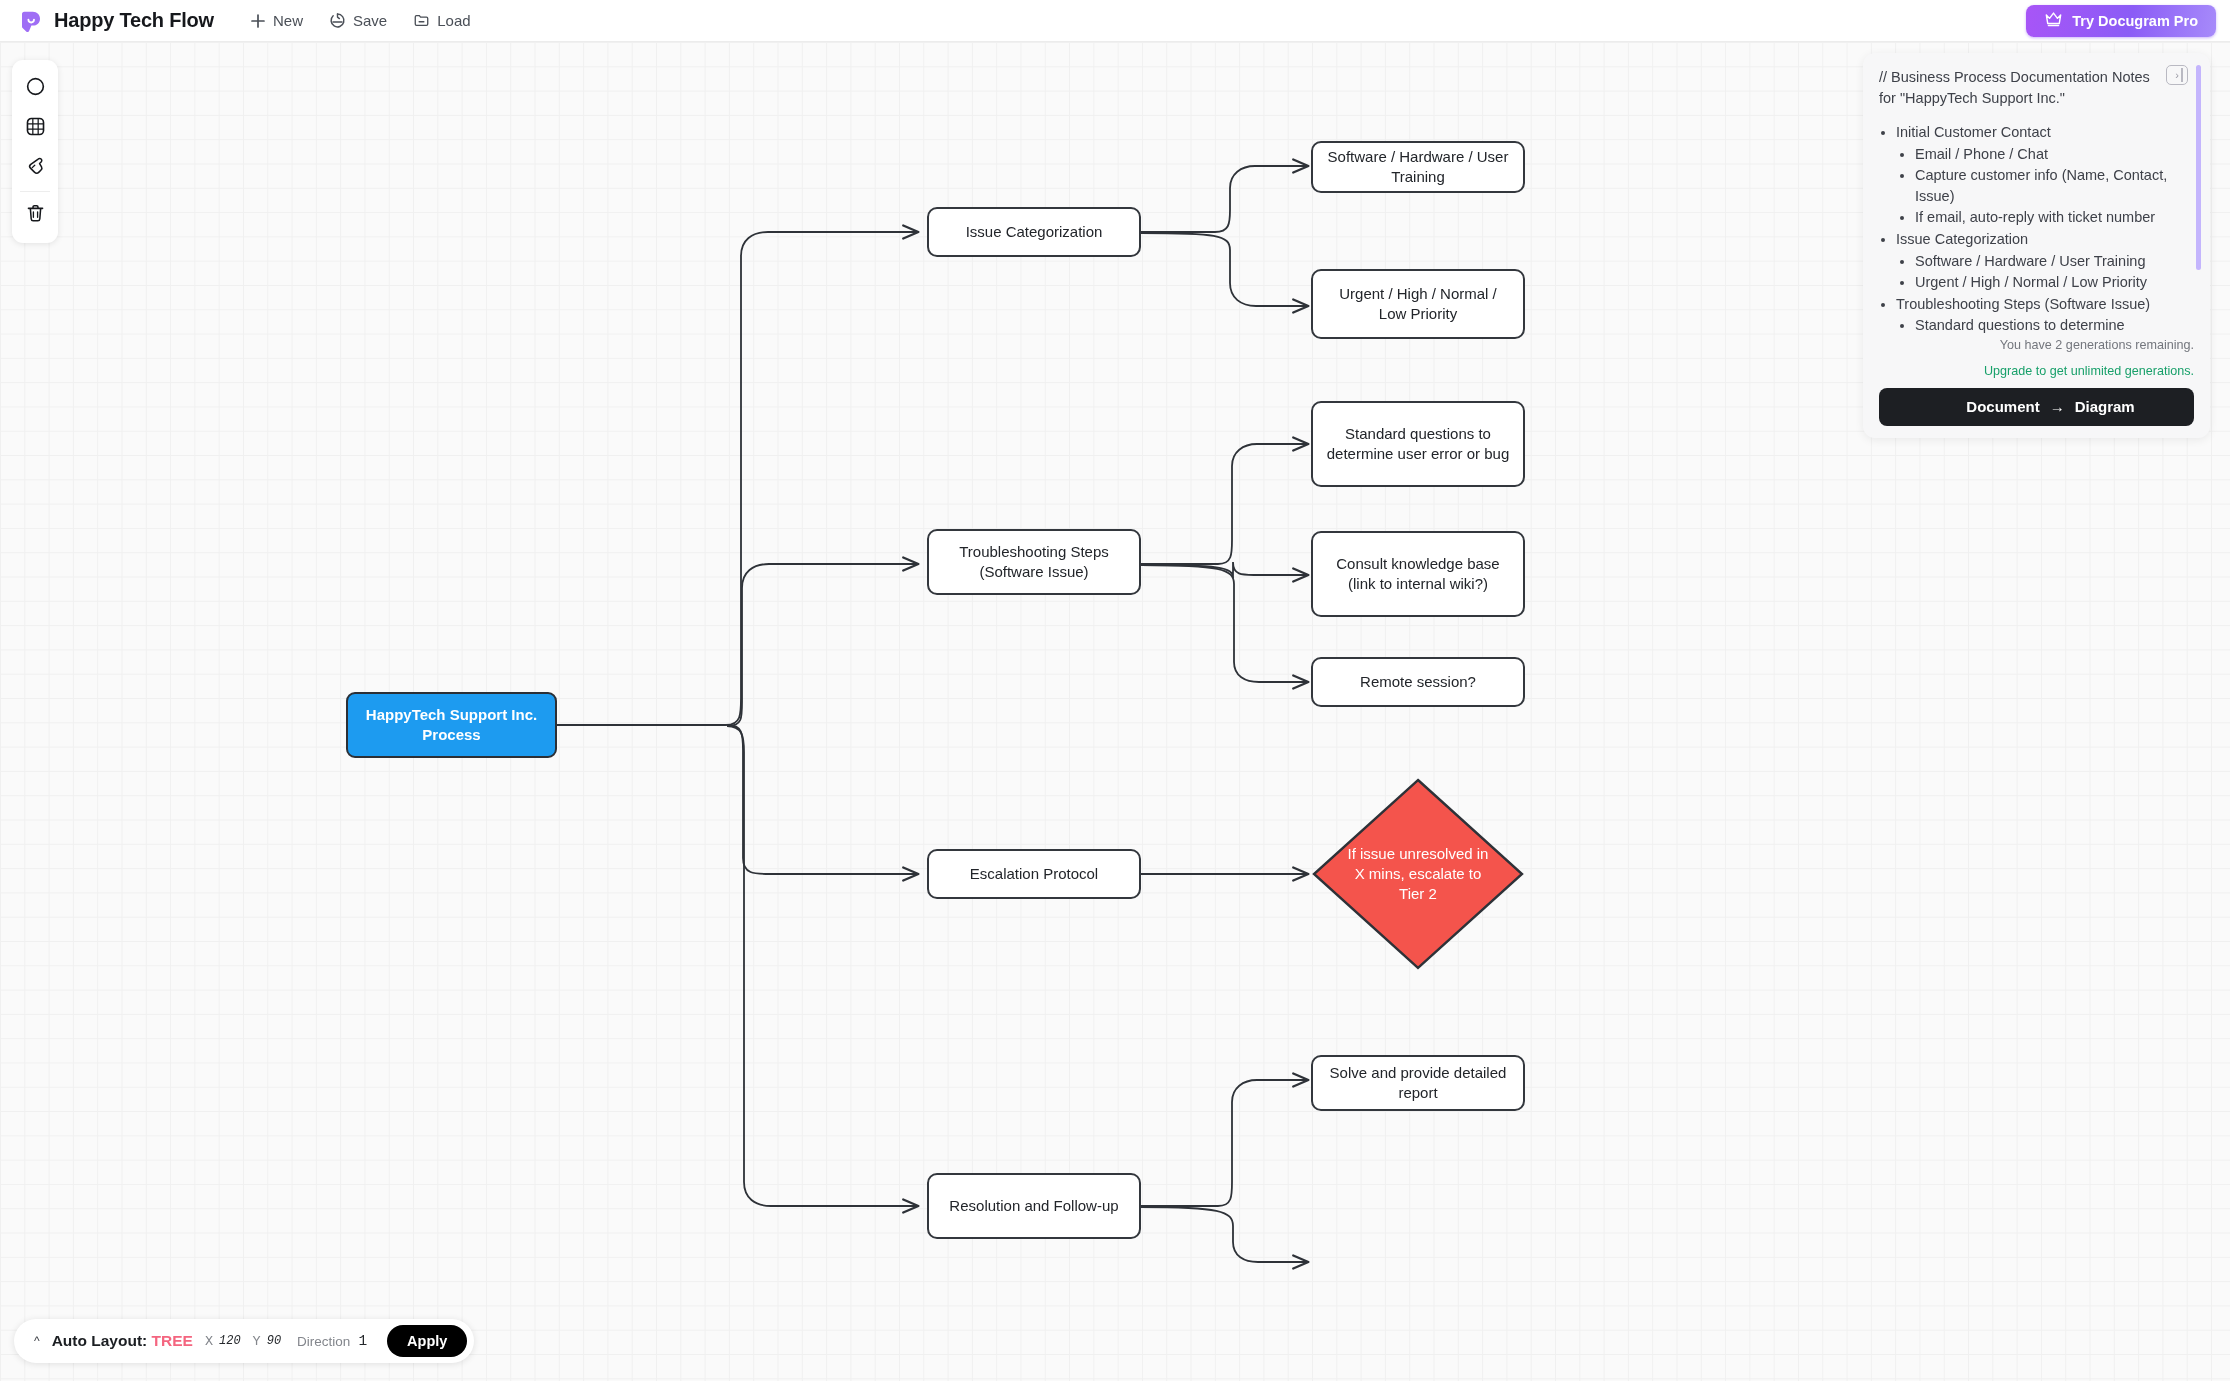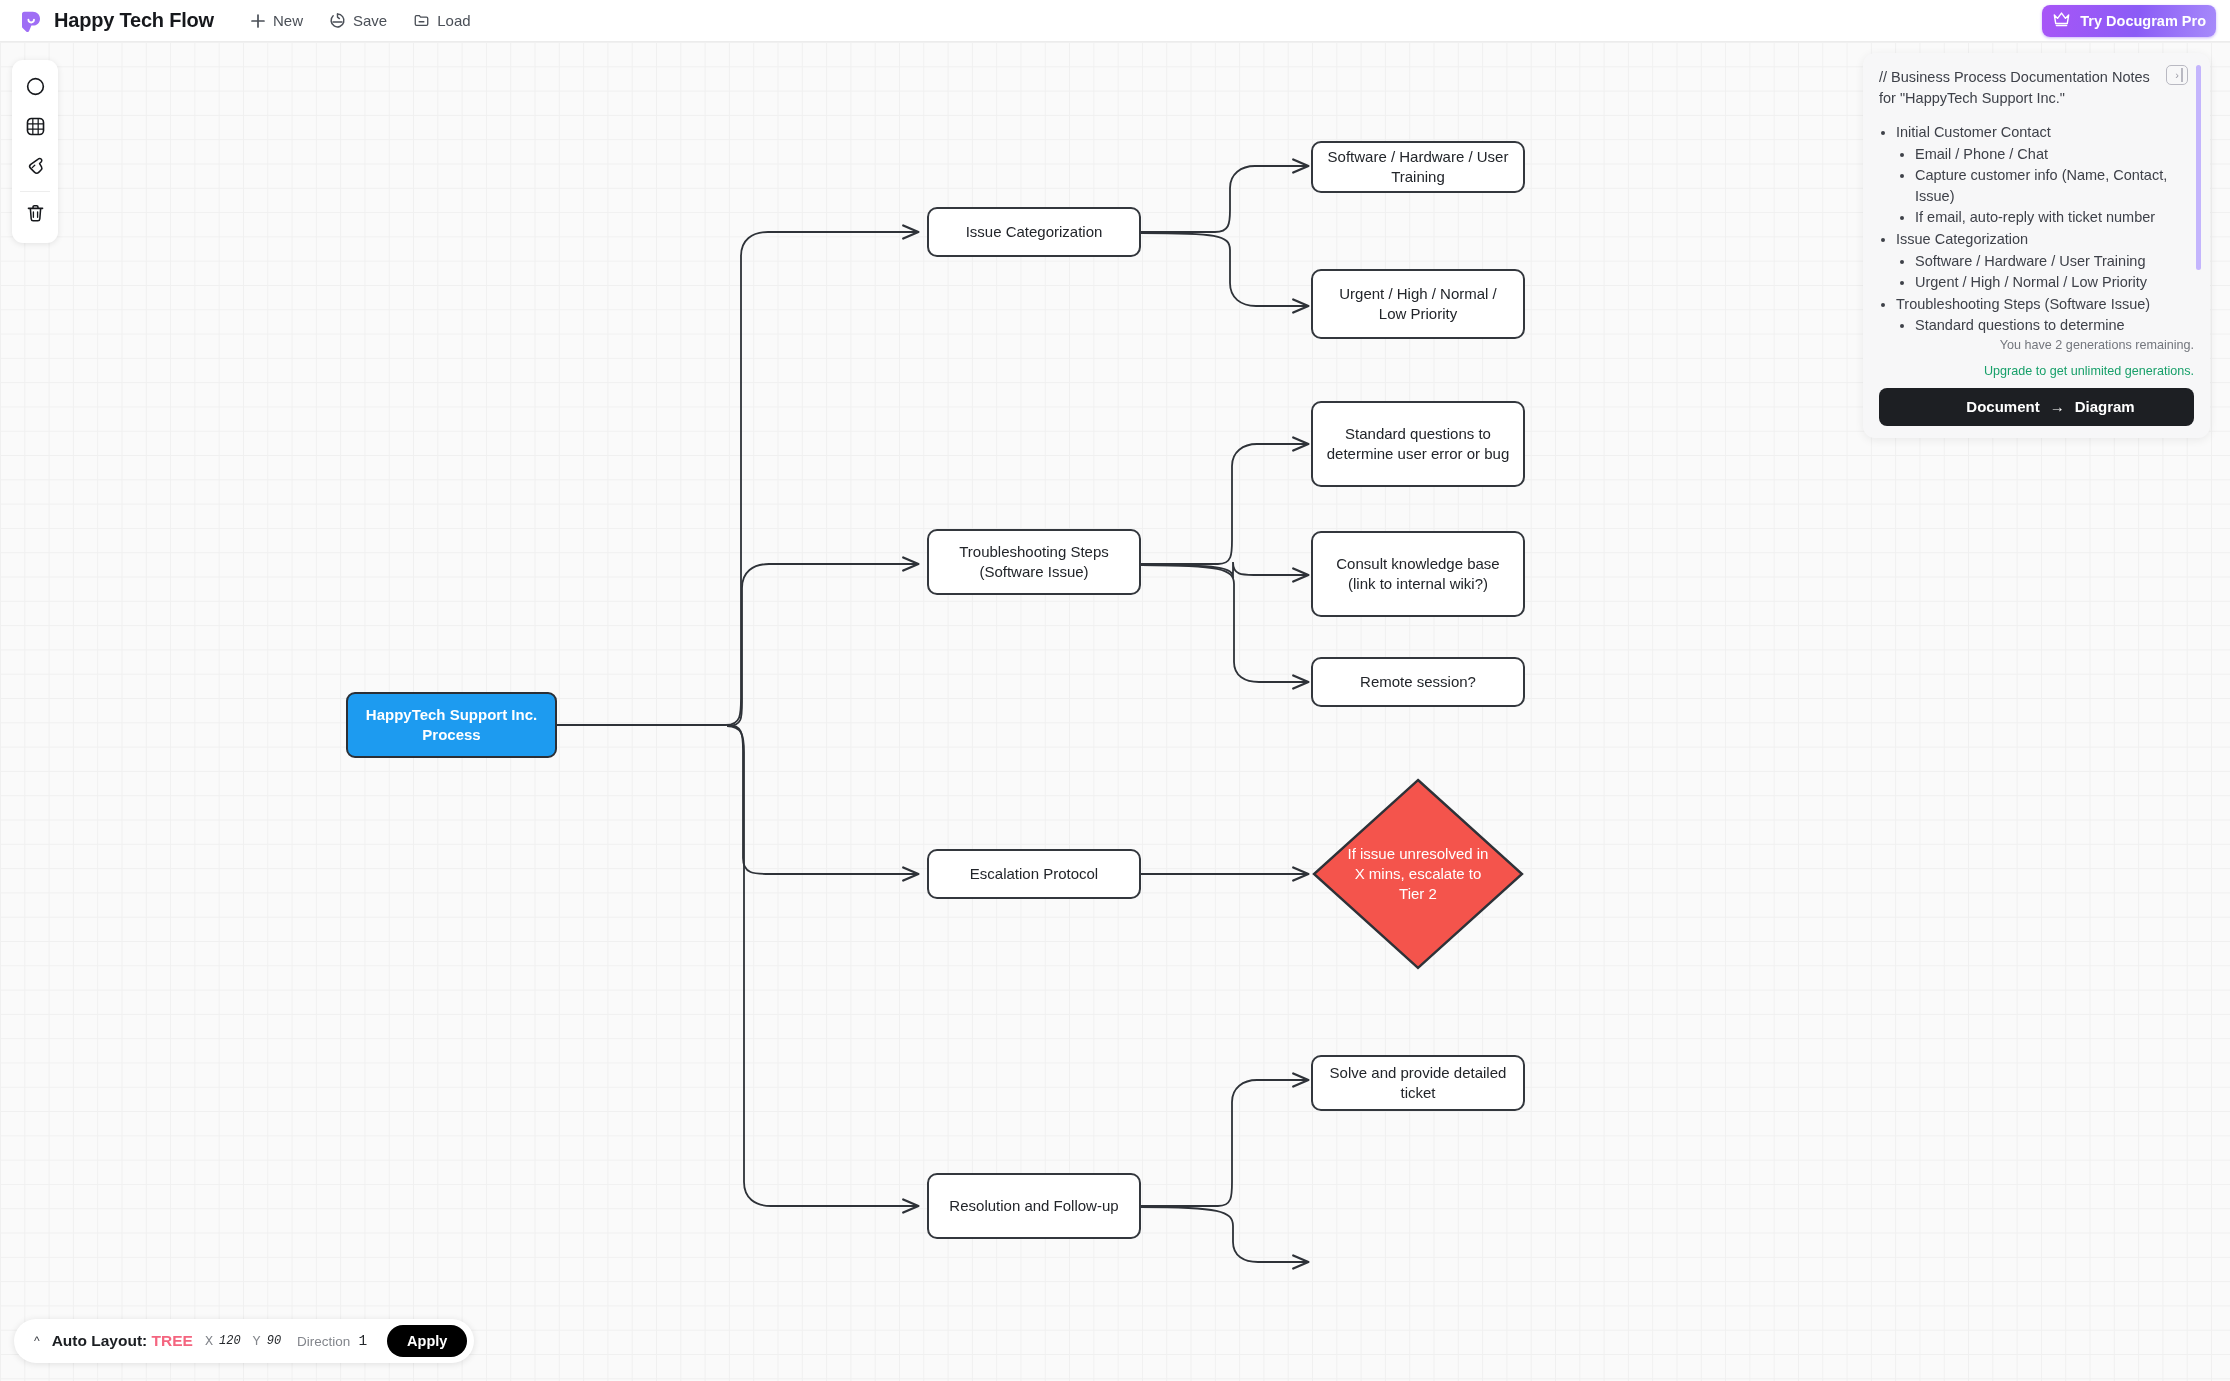--- a/index.html
+++ b/index.html
@@ -18,21 +18,21 @@
   }
   #logo { margin-left: 18px; width: 26px; height: 26px; display: flex; align-items: center; justify-content: center; }
   #app-title {
     margin-left: 10px; font-size: 20px; font-weight: bold; color: #16181c; letter-spacing: -.2px;
   }
   .hdr-actions { display: flex; align-items: center; margin-left: 36px; gap: 26px; text-align: center; }
   .hdr-btn { display: flex; align-items: center; gap: 7px; color: #4a4f57; font-size: 15px; cursor: pointer; }
   .hdr-btn svg { display: block; }
   #pro-btn {
     position: absolute; right: 14px; top: 5px; height: 32px;
-    display: flex; align-items: center; gap: 9px; padding: 0 10px;
+    display: flex; align-items: center; gap: 9px; padding: 0 18px;
     border-radius: 8px; cursor: pointer;
     background: linear-gradient(100deg, #a855f7 0%, #8b5cf6 55%, #a78bfa 100%);
     color: #fff; font-size: 14.5px; font-weight: bold;
     box-shadow: 0 1px 3px rgba(139,92,246,.45);
   }
 
   
   #canvas {
     position: absolute; top: 42px; left: 0; width: 2230px; height: 1339px;
     background-color: #fafafa;
@@ -245,21 +245,21 @@
     </div>
 
     <div class="diamond red" style="left:1311px; top:735px; width:214px; height:194px;">
       <svg class="dshape" viewBox="0 0 214 194">
         <polygon points="107,3 211,97 107,191 3,97" fill="#f4544c" stroke="#2e3238" stroke-width="2.4"></polygon>
       </svg>
       <div class="dlabel">If issue unresolved in X mins, escalate to Tier 2</div>
     </div>
 
     <div class="node" style="left:1311px; top:1013px; width:214px; height:56px;">
-      <span>Solve and provide detailed ticket</span>
+      <span>Solve and provide detailed report</span>
     </div>
 
   </div>
 
   <div id="tools">
     <div class="tool">
       <span>
         <svg width="21" height="21" viewBox="0 0 22 22">
             <circle cx="11" cy="11" r="8.2" fill="none" stroke="#16181c" stroke-width="1.7"></circle>
           </svg>

